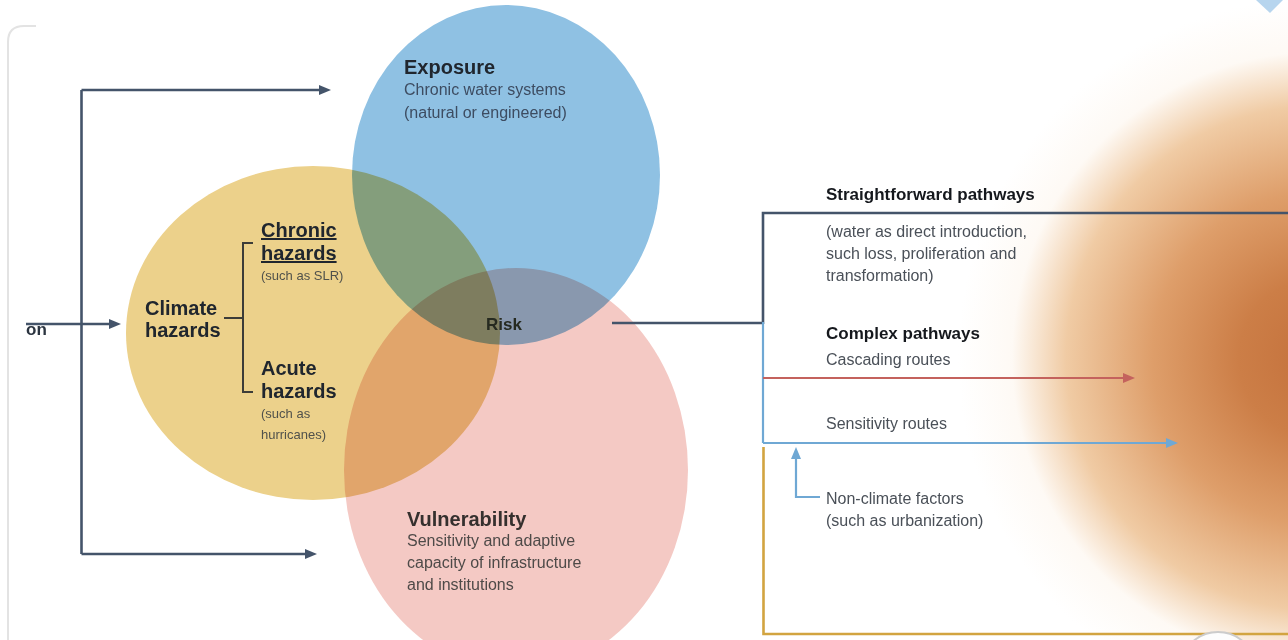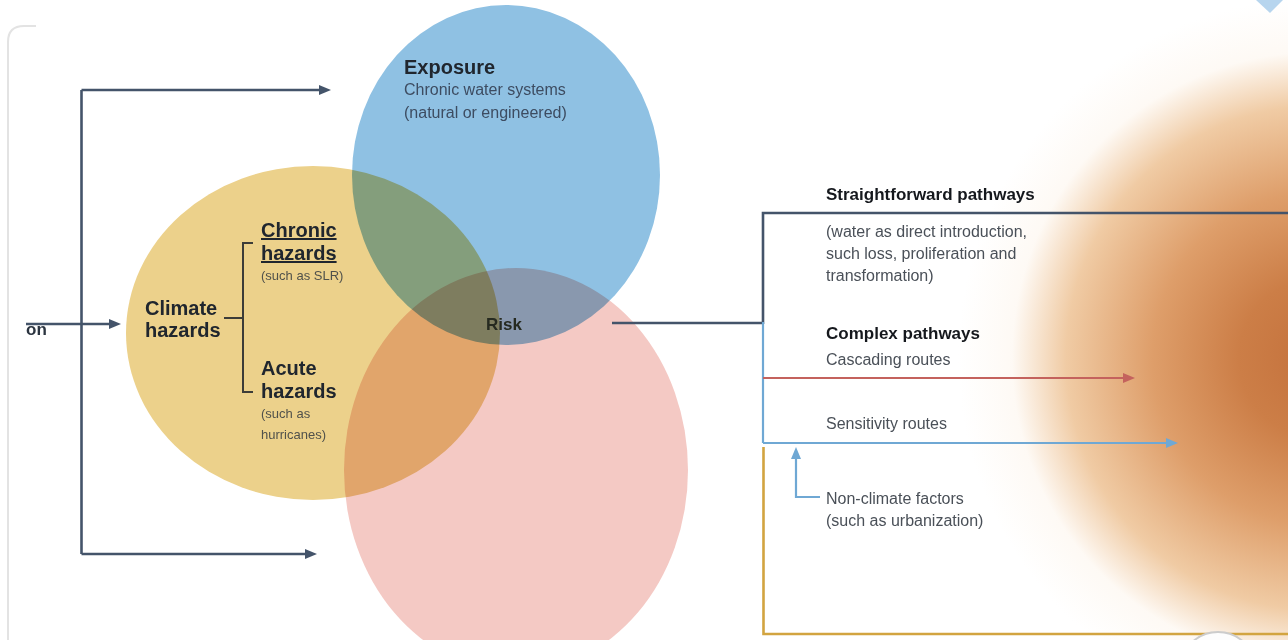--- a/index.html
+++ b/index.html
@@ -108,20 +108,26 @@
     <div class="hz-note" style="white-space:nowrap;">(such as SLR)</div>
   </div>
 
   <div class="txt" style="left:261px;top:357px;">
     <div class="h" style="width:70px;line-height:23px;">Acute hazards</div>
     <div class="hz-note" style="width:96px;">(such as hurricanes)</div>
   </div>
 
   <div class="txt risk-label" style="left:486px;top:315px;">Risk</div>
 
+  <div class="txt vuln-block" style="left:407px;top:508px;">
+    <div class="h">Vulnerability</div>
+    <div class="b">Sensitivity and adaptive</div>
+    <div class="b">capacity of infrastructure</div>
+    <div class="b">and institutions</div>
+  </div>
 
   <div class="txt rp-h" style="left:826px;top:184px;">Straightforward pathways</div>
 
   <div class="txt" style="left:826px;top:221px;">
     <div class="rp-b">(water as direct introduction,</div>
     <div class="rp-b">such loss, proliferation and</div>
     <div class="rp-b">transformation)</div>
   </div>
 
   <div class="txt rp-h" style="left:826px;top:323px;">Complex pathways</div>

